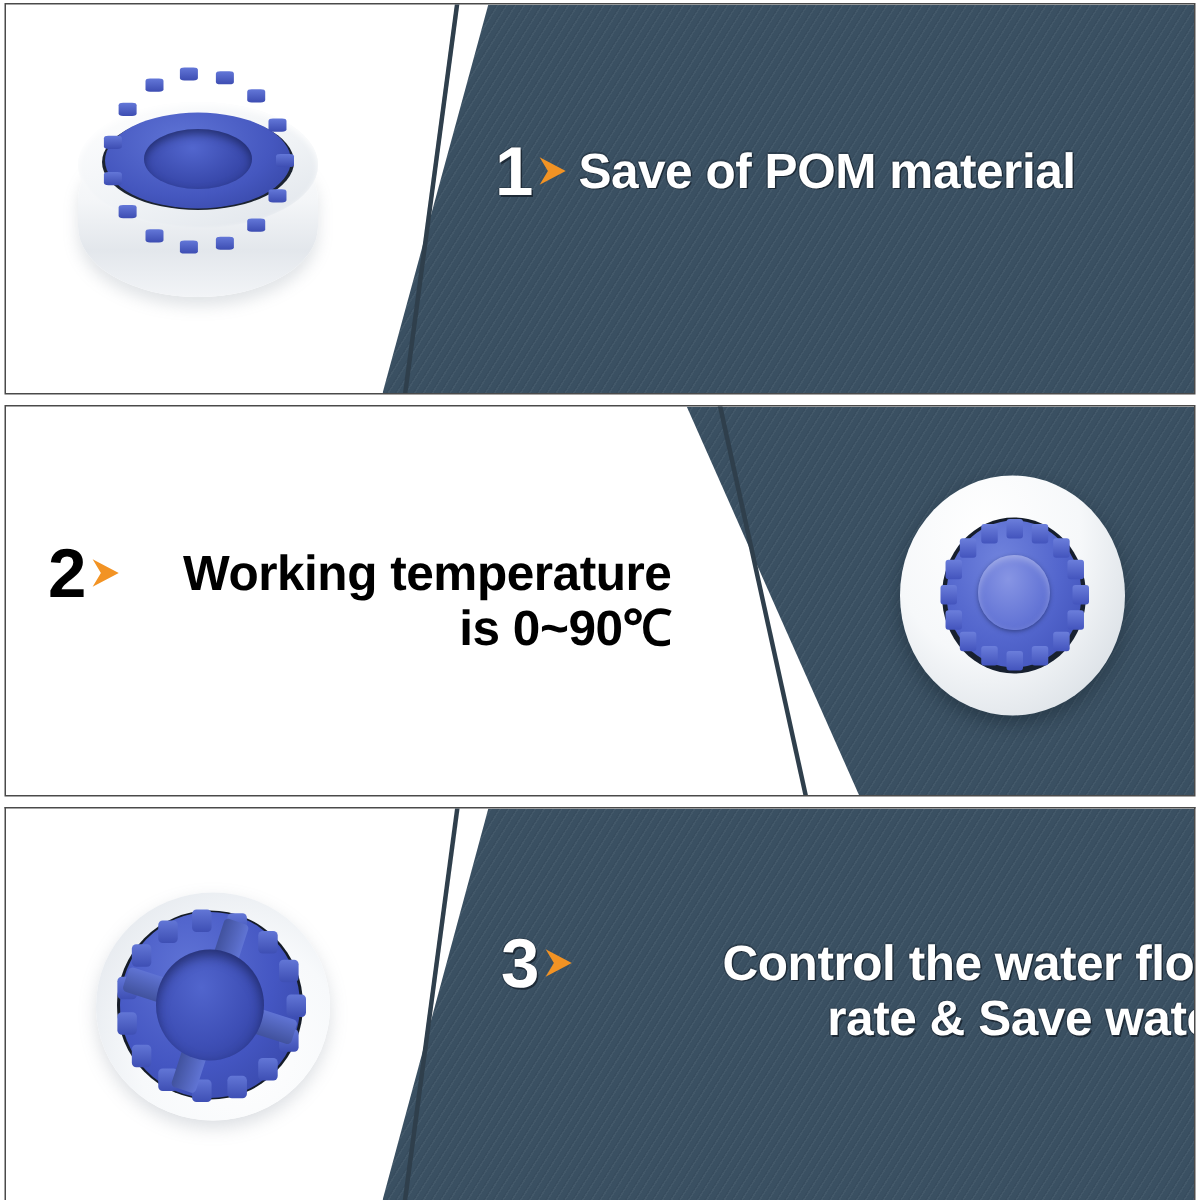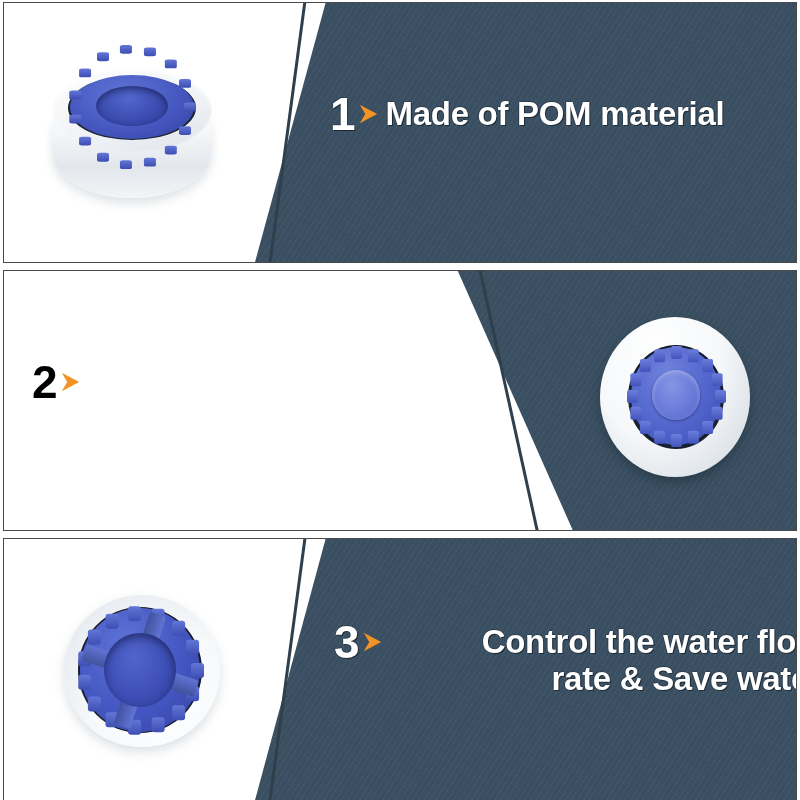--- a/index.html
+++ b/index.html
@@ -256,21 +256,21 @@
       <div class="p1-hub"></div>
     </div>
 
     <div class="text-block text-on-dark tb-1">
       <span class="step-num">1</span>
       <span class="arrow-icon">
         <svg viewBox="0 0 24 24" width="22" height="22" aria-hidden="true">
           <path d="M3 2 L22 12 L3 22 L9 12 Z" fill="#F29324"></path>
         </svg>
       </span>
-      <span class="headline">Made of POM material</span>
+      <span class="headline">Save of POM material</span>
     </div>
   </div>
 
   <div class="panel panel-2">
     <div class="dark-field dark-left-mirror"></div>
     <div class="seam seam-mirror"></div>
 
     <div class="product p2-wrap" style="top:42px;">
       <div class="p2-outer"></div>
       <div class="p2-inner-shadow"></div>
@@ -295,20 +295,22 @@
       <div class="p2-hub"></div>
     </div>
 
     <div class="text-block text-on-light tb-2" style="top:88px;">
       <span class="step-num">2</span>
       <span class="arrow-icon">
         <svg viewBox="0 0 24 24" width="22" height="22" aria-hidden="true">
           <path d="M3 2 L22 12 L3 22 L9 12 Z" fill="#F29324"></path>
         </svg>
       </span>
+      <span class="headline">Working temperature
+is 0~90℃</span>
     </div>
   </div>
 
   <div class="panel panel-3">
     <div class="dark-field dark-right"></div>
     <div class="seam seam-right"></div>
 
     <div class="product p3-wrap" style="top:54px;">
       <div class="p3-outer"></div>
       <div class="p3-dark"></div>

